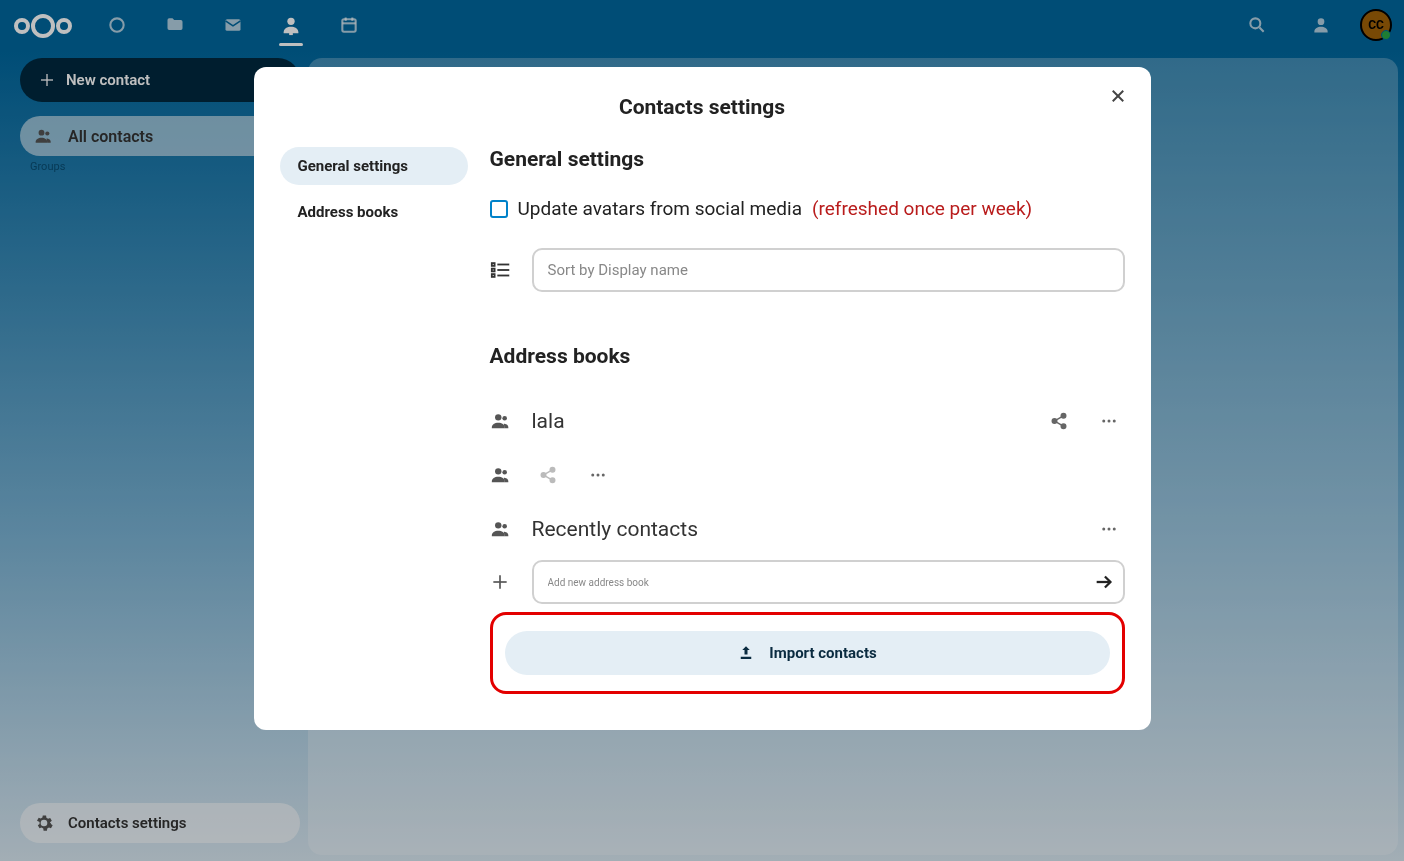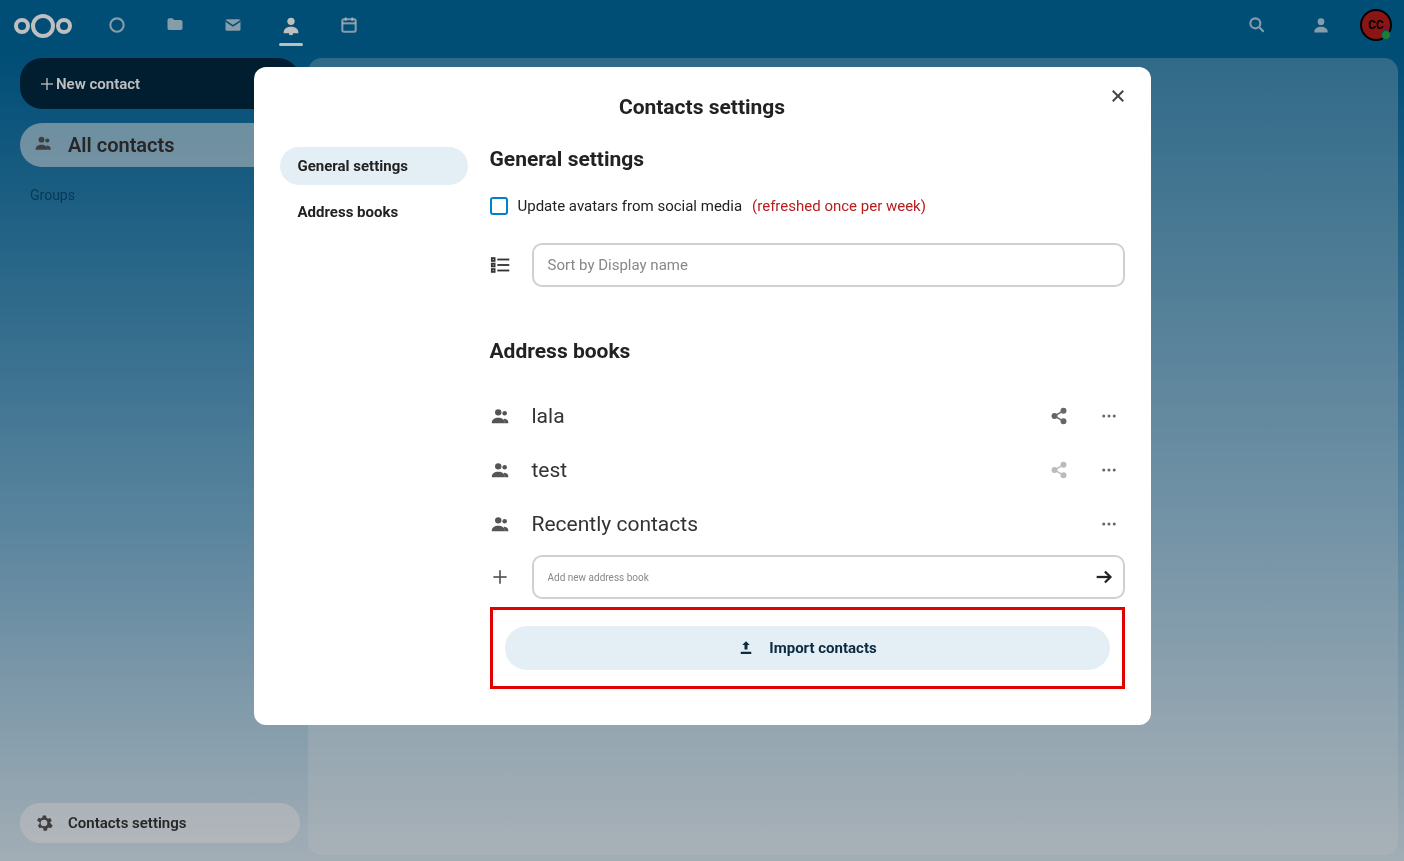--- a/index.html
+++ b/index.html
@@ -6,68 +6,68 @@
     body { width: 1404px; height: 861px; background: #00679e; overflow: hidden; position: relative; }
     
     
     .topbar { height: 50px; background: #00679e; display: flex; align-items: center; padding: 0 12px; }
     .logo { width: 62px; height: 30px; margin-right: 18px; }
     .topbar-apps { display: flex; gap: 8px; align-items: center; }
     .app-icon { width: 50px; height: 50px; display: flex; align-items: center; justify-content: center; color: rgba(255,255,255,0.7); cursor: pointer; position: relative; }
     .app-icon.active { color: #fff; }
     .app-icon.active::after { content: ''; position: absolute; bottom: 4px; left: 50%; transform: translateX(-50%); width: 24px; height: 3px; background: #fff; border-radius: 2px; }
     .topbar-right { margin-left: auto; display: flex; align-items: center; gap: 14px; }
-    .avatar { width: 32px; height: 32px; border-radius: 50%; background: #b91c1c; border: 2px solid #000; display: flex; align-items: center; justify-content: center; font-size: 12px; font-weight: bold; position: relative; }
+    .avatar { width: 32px; height: 32px; border-radius: 50%; background: #a16207; border: 2px solid #000; display: flex; align-items: center; justify-content: center; font-size: 12px; font-weight: bold; position: relative; }
     .avatar-dot { position: absolute; bottom: -1px; right: -1px; width: 10px; height: 10px; border-radius: 50%; background: #28a745; border: 1px solid #00679e; }
     
     
     .main { display: flex; height: calc(100% - 50px); background: linear-gradient(to bottom, #00679e 0%, #7bb3d4 60%, #d9e8f2 100%); padding: 8px 6px 6px 8px; }
     .sidebar { width: 300px; padding: 0 12px; display: flex; flex-direction: column; }
     .content { flex: 1; background: rgba(255,255,255,0.25); border-radius: 14px; }
     
-    .new-contact-btn { background: #00293f; color: #fff; border: none; border-radius: 22px; height: 51px; padding: 0 18px; display: flex; align-items: center; gap: 0; font-size: 15px; font-weight: 600; cursor: pointer; width: 280px; }
-    .sidebar-item { display: flex; align-items: flex-start; gap: 14px; padding: 10px 14px; border-radius: 22px; margin-top: 14px; color: #333; font-size: 20px; cursor: pointer; }
+    .new-contact-btn { background: #00293f; color: #fff; border: none; border-radius: 22px; height: 44px; padding: 0 18px; display: flex; align-items: center; gap: 10px; font-size: 15px; font-weight: 600; cursor: pointer; width: 280px; }
+    .sidebar-item { display: flex; align-items: flex-end; gap: 14px; padding: 10px 14px; border-radius: 22px; margin-top: 14px; color: #333; font-size: 16px; cursor: pointer; }
     .sidebar-item.active { background: rgba(255,255,255,0.55); font-weight: 600; }
-    .sidebar-heading { color: #0a4d73; font-weight: 400; font-size: 14px; padding: 20px 10px 0; }
+    .sidebar-heading { color: #0a4d73; font-weight: 400; font-size: 11px; padding: 4px 10px 0; }
     .sidebar-bottom { margin-top: auto; margin-bottom: 12px; }
     .settings-btn { display: flex; align-items: center; gap: 14px; padding: 10px 14px; border-radius: 22px; background: rgba(255,255,255,0.55); color: #333; font-size: 15px; font-weight: 600; cursor: pointer; width: 280px; }
     
     
     .overlay { position: absolute; inset: 0; background: rgba(0,0,0,0.25); display: flex; align-items: flex-start; justify-content: center; padding-top: 67px; }
     .modal { width: 897px; background: #fff; border-radius: 12px; padding: 20px 26px 36px; position: relative; }
     .modal-title { text-align: center; font-size: 21px; font-weight: 700; color: #222; padding: 8px 0 28px; }
     .close-btn { position: absolute; top: 14px; right: 18px; width: 30px; height: 30px; display: flex; align-items: center; justify-content: center; cursor: pointer; color: #444; }
     .modal-body { display: flex; }
     .modal-nav { width: 200px; padding-right: 12px; }
     .nav-item { padding: 10px 18px; border-radius: 22px; font-size: 15px; font-weight: 700; color: #222; cursor: pointer; margin-bottom: 8px; }
     .nav-item.active { background: #e4eef5; }
     .modal-content { flex: 1; padding-left: 10px; }
     .section-title { font-size: 21px; font-weight: 700; color: #222; margin-bottom: 26px; }
     
-    .checkbox-row { display: flex; align-items: center; gap: 10px; margin-bottom: 28px; font-size: 15px; color: #222; }
+    .checkbox-row { display: flex; align-items: center; gap: 10px; margin-bottom: 28px; font-size: 19px; color: #222; }
     .checkbox { width: 18px; height: 18px; border: 2px solid #0082c9; border-radius: 3px; cursor: pointer; }
     .muted { color: #b91c1c; }
     
     .input-row { display: flex; align-items: center; gap: 18px; margin-bottom: 52px; }
     .field-icon { width: 24px; color: #444; }
     .text-input { flex: 1; height: 44px; border: 2px solid #d0d0d0; border-radius: 10px; padding: 0 14px; font-size: 15px; color: #14532d; }
     .text-input::placeholder { color: #888; }
     
     .book-row { display: flex; align-items: center; gap: 18px; height: 54px; }
     .book-name { flex: 1; font-size: 21px; color: #333; }
     .row-icon { width: 32px; display: flex; justify-content: center; color: #666; cursor: pointer; }
     .row-icon.muted-i { color: #bbb; }
     
     .add-row { display: flex; align-items: center; gap: 18px; margin-top: 4px; }
     .add-input-wrap { flex: 1; position: relative; }
     .add-input { width: 100%; height: 44px; border: 2px solid #d0d0d0; border-radius: 10px; padding: 0 44px 0 14px; font-size: 10px; }
     .add-input::placeholder { color: #888; }
     .arrow-btn { position: absolute; right: 10px; top: 50%; transform: translateY(-50%); cursor: pointer; color: #222; }
     
-    .highlight-box { border: 3px solid #e30000; border-radius: 0; padding: 16px 12px; margin-top: 8px; }
+    .highlight-box { border: 3px solid #e30000; border-radius: 16px; padding: 16px 12px; margin-top: 8px; }
     .import-btn { width: 100%; height: 44px; background: #e4eef5; border: none; border-radius: 22px; font-size: 15px; font-weight: 700; color: #0a2b40; display: flex; align-items: center; justify-content: center; gap: 14px; cursor: pointer; }
     
     svg { display: block; }
   </style>
 </head>
 <body>
 
 <div class="topbar">
   <div class="logo">
     <svg viewBox="0 0 62 32" fill="none" stroke="#fff" stroke-width="4">
@@ -226,21 +226,20 @@
             </div>
             <div class="book-row">
               <div class="field-icon">
                 <svg width="22" height="22" viewBox="0 0 24 24" fill="#555">
                   <circle cx="9" cy="8" r="3.5"></circle>
                   <circle cx="16" cy="9" r="2.5"></circle>
                   <path d="M2 19c0-3 3-5 7-5s7 2 7 5v1H2v-1z"></path>
                   <path d="M15 15c2 0 5 1 5 4v1h-4"></path>
                 </svg>
               </div>
-              <div class="book-name">test</div>
               <div class="row-icon muted-i">
                 <svg width="18" height="18" viewBox="0 0 24 24" fill="none" stroke="currentColor" stroke-width="2">
                   <circle cx="18" cy="5" r="3" fill="currentColor"></circle>
                   <circle cx="6" cy="12" r="3" fill="currentColor"></circle>
                   <circle cx="18" cy="19" r="3" fill="currentColor"></circle>
                   <line x1="8.5" y1="10.5" x2="15.5" y2="6.5"></line>
                   <line x1="8.5" y1="13.5" x2="15.5" y2="17.5"></line>
                 </svg>
               </div>
               <div class="row-icon">

